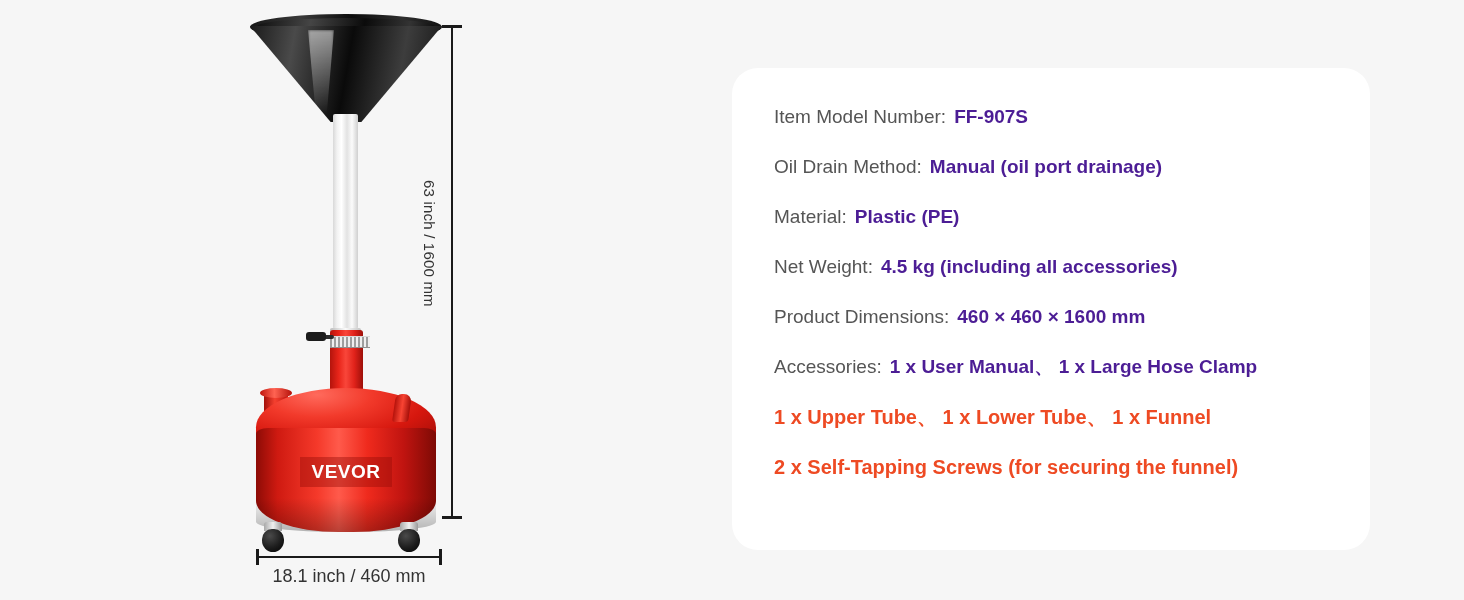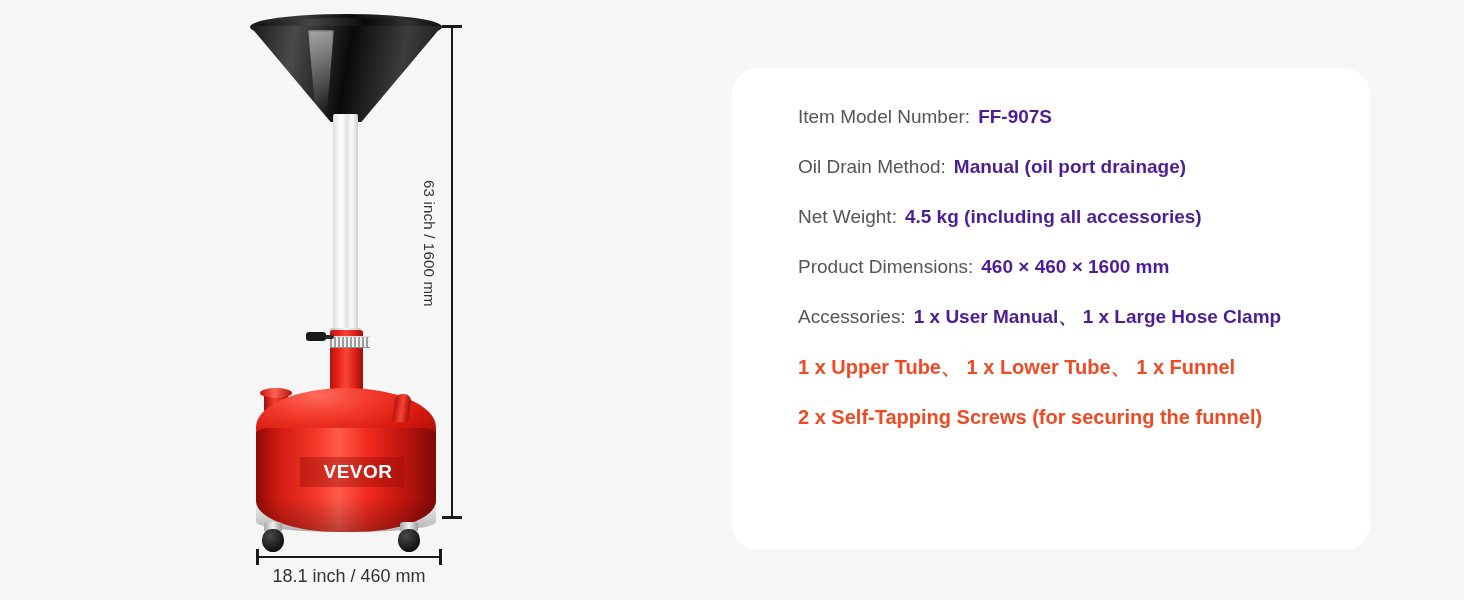--- a/index.html
+++ b/index.html
@@ -154,21 +154,20 @@
     transform: skewX(-8deg);
   }
   .vevor-plate {
     position: absolute;
     left: 54px; top: 443px;
     width: 92px; height: 30px;
     background: rgba(150,12,6,.42);
     display: flex;
     align-items: center;
     justify-content: center;
-    padding-left: 12px;
   }
   .vevor-text {
     color: #ffffff;
     font-size: 19px;
     font-weight: bold;
     letter-spacing: .5px;
     font-family: "Liberation Sans", sans-serif;
   }
   .caster {
     position: absolute;
@@ -249,21 +248,20 @@
     background: #ffffff;
     border-radius: 26px;
     box-sizing: border-box;
     padding: 24px 0 0 42px;
   }
   .spec-row {
     height: 50px;
     display: flex;
     align-items: center;
     white-space: nowrap;
-    margin-left: 24px;
   }
   .spec-label {
     font-size: 19px;
     color: #555555;
     font-weight: normal;
   }
   .spec-value {
     font-size: 19px;
     color: #4c1d95;
     font-weight: bold;
@@ -329,20 +327,24 @@
   <div class="spec-row">
     <span class="spec-label">Item Model Number:</span>
     <span class="spec-value">FF-907S</span>
   </div>
 
   <div class="spec-row">
     <span class="spec-label">Oil Drain Method:</span>
     <span class="spec-value">Manual (oil port drainage)</span>
   </div>
 
+  <div class="spec-row">
+    <span class="spec-label">Material:</span>
+    <span class="spec-value">Plastic (PE)</span>
+  </div>
 
   <div class="spec-row">
     <span class="spec-label">Net Weight:</span>
     <span class="spec-value">4.5 kg (including all accessories)</span>
   </div>
 
   <div class="spec-row">
     <span class="spec-label">Product Dimensions:</span>
     <span class="spec-value">460 × 460 × 1600 mm</span>
   </div>

